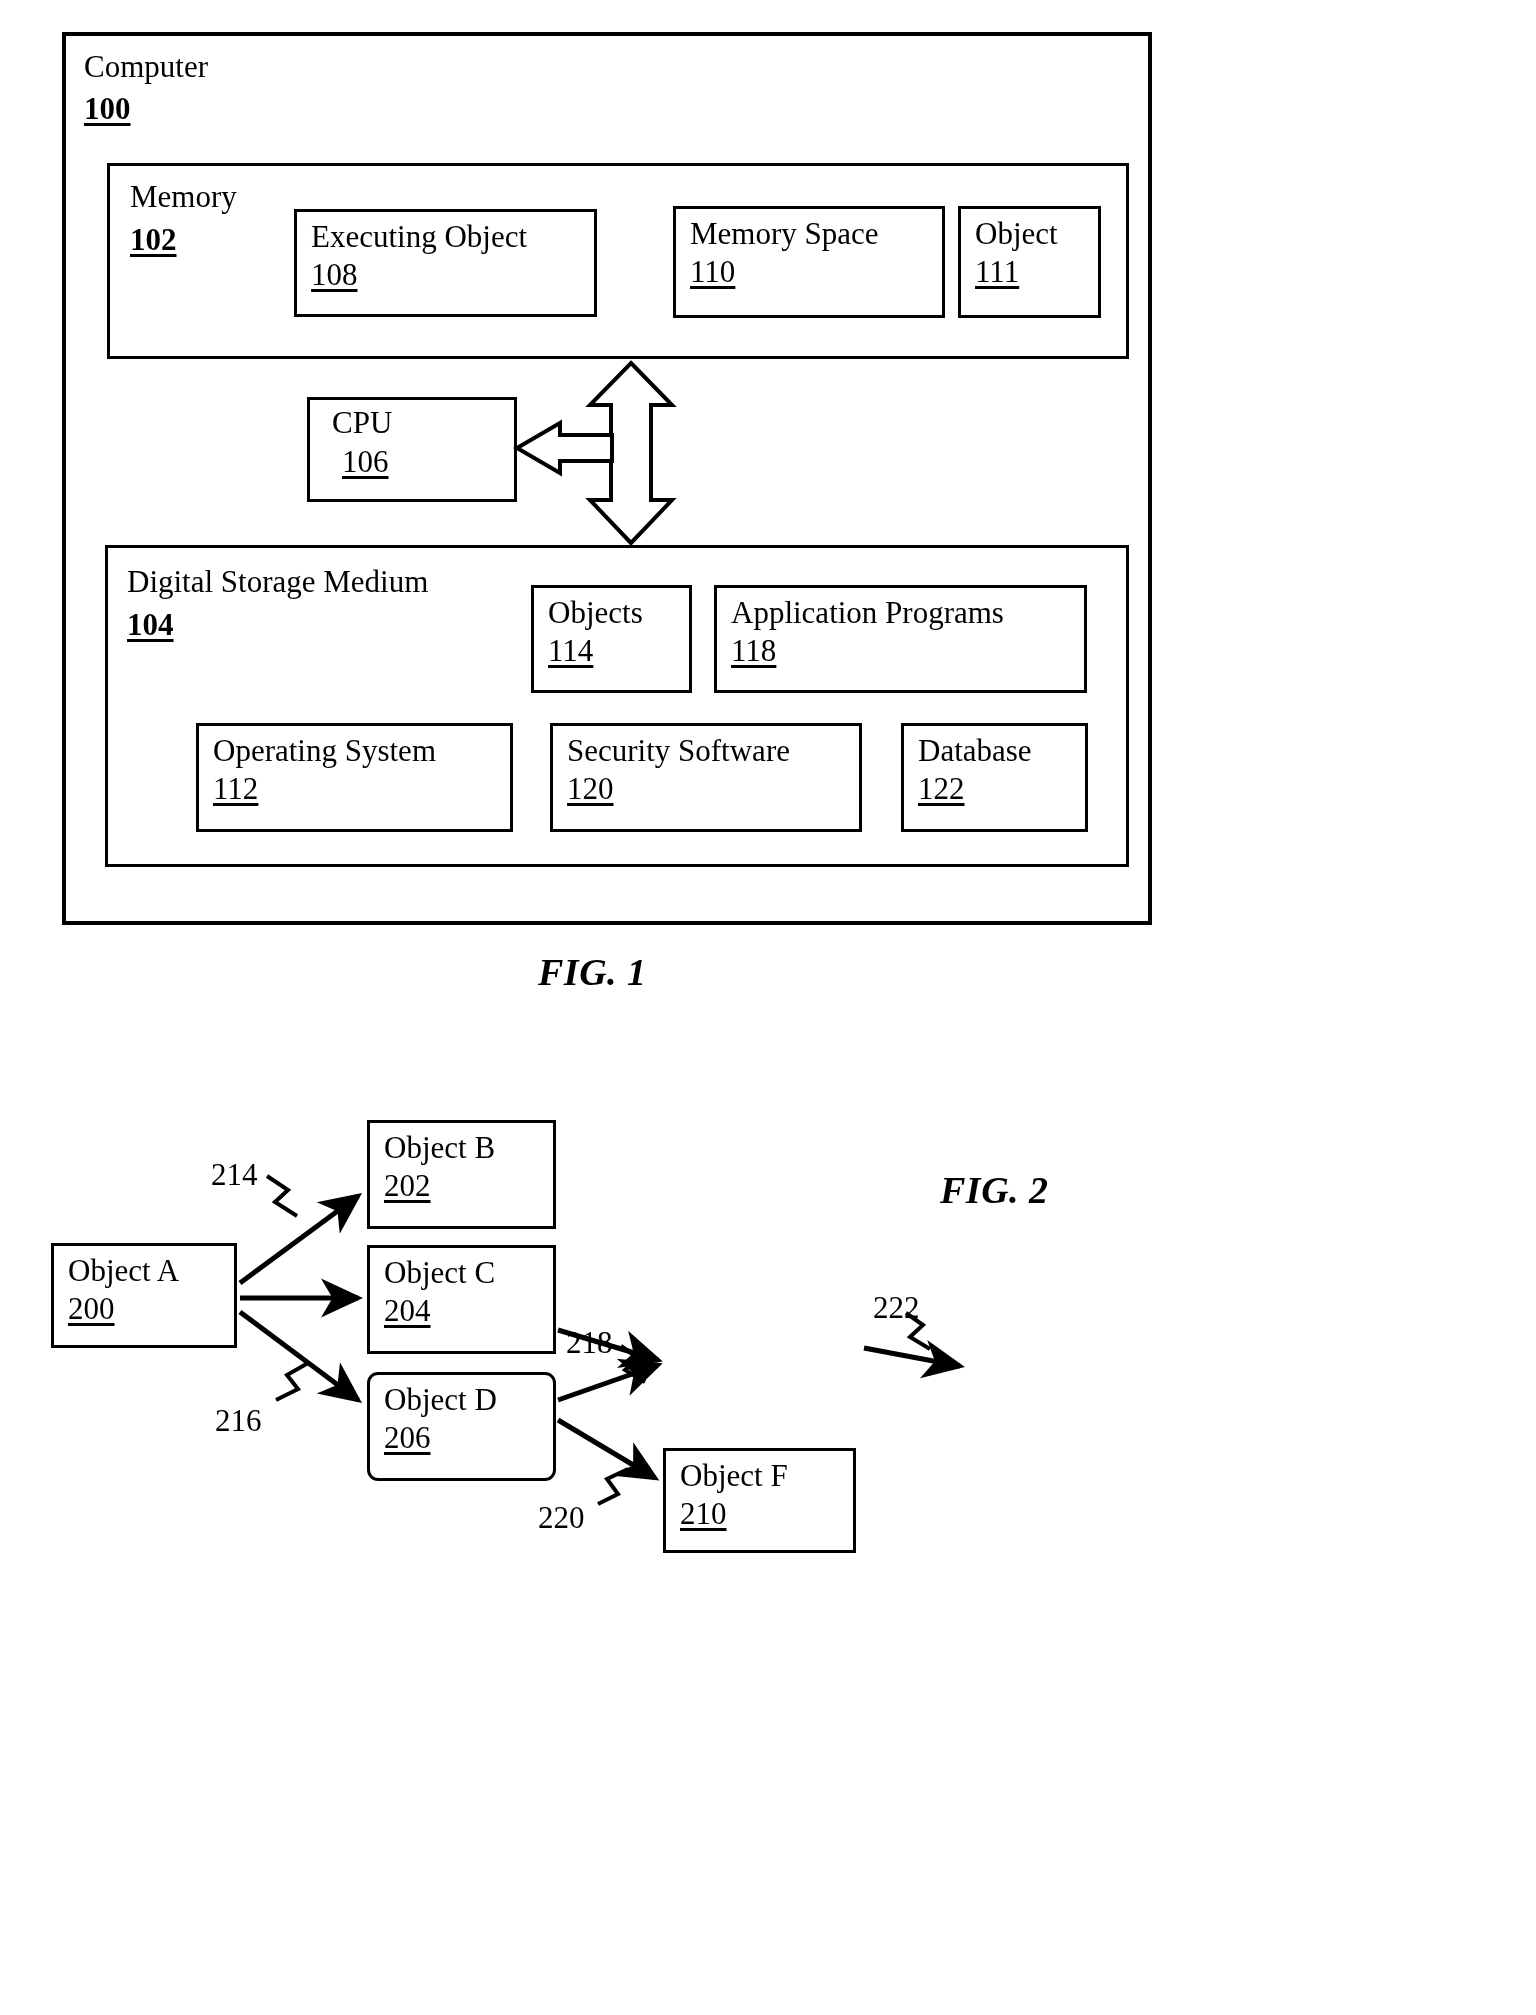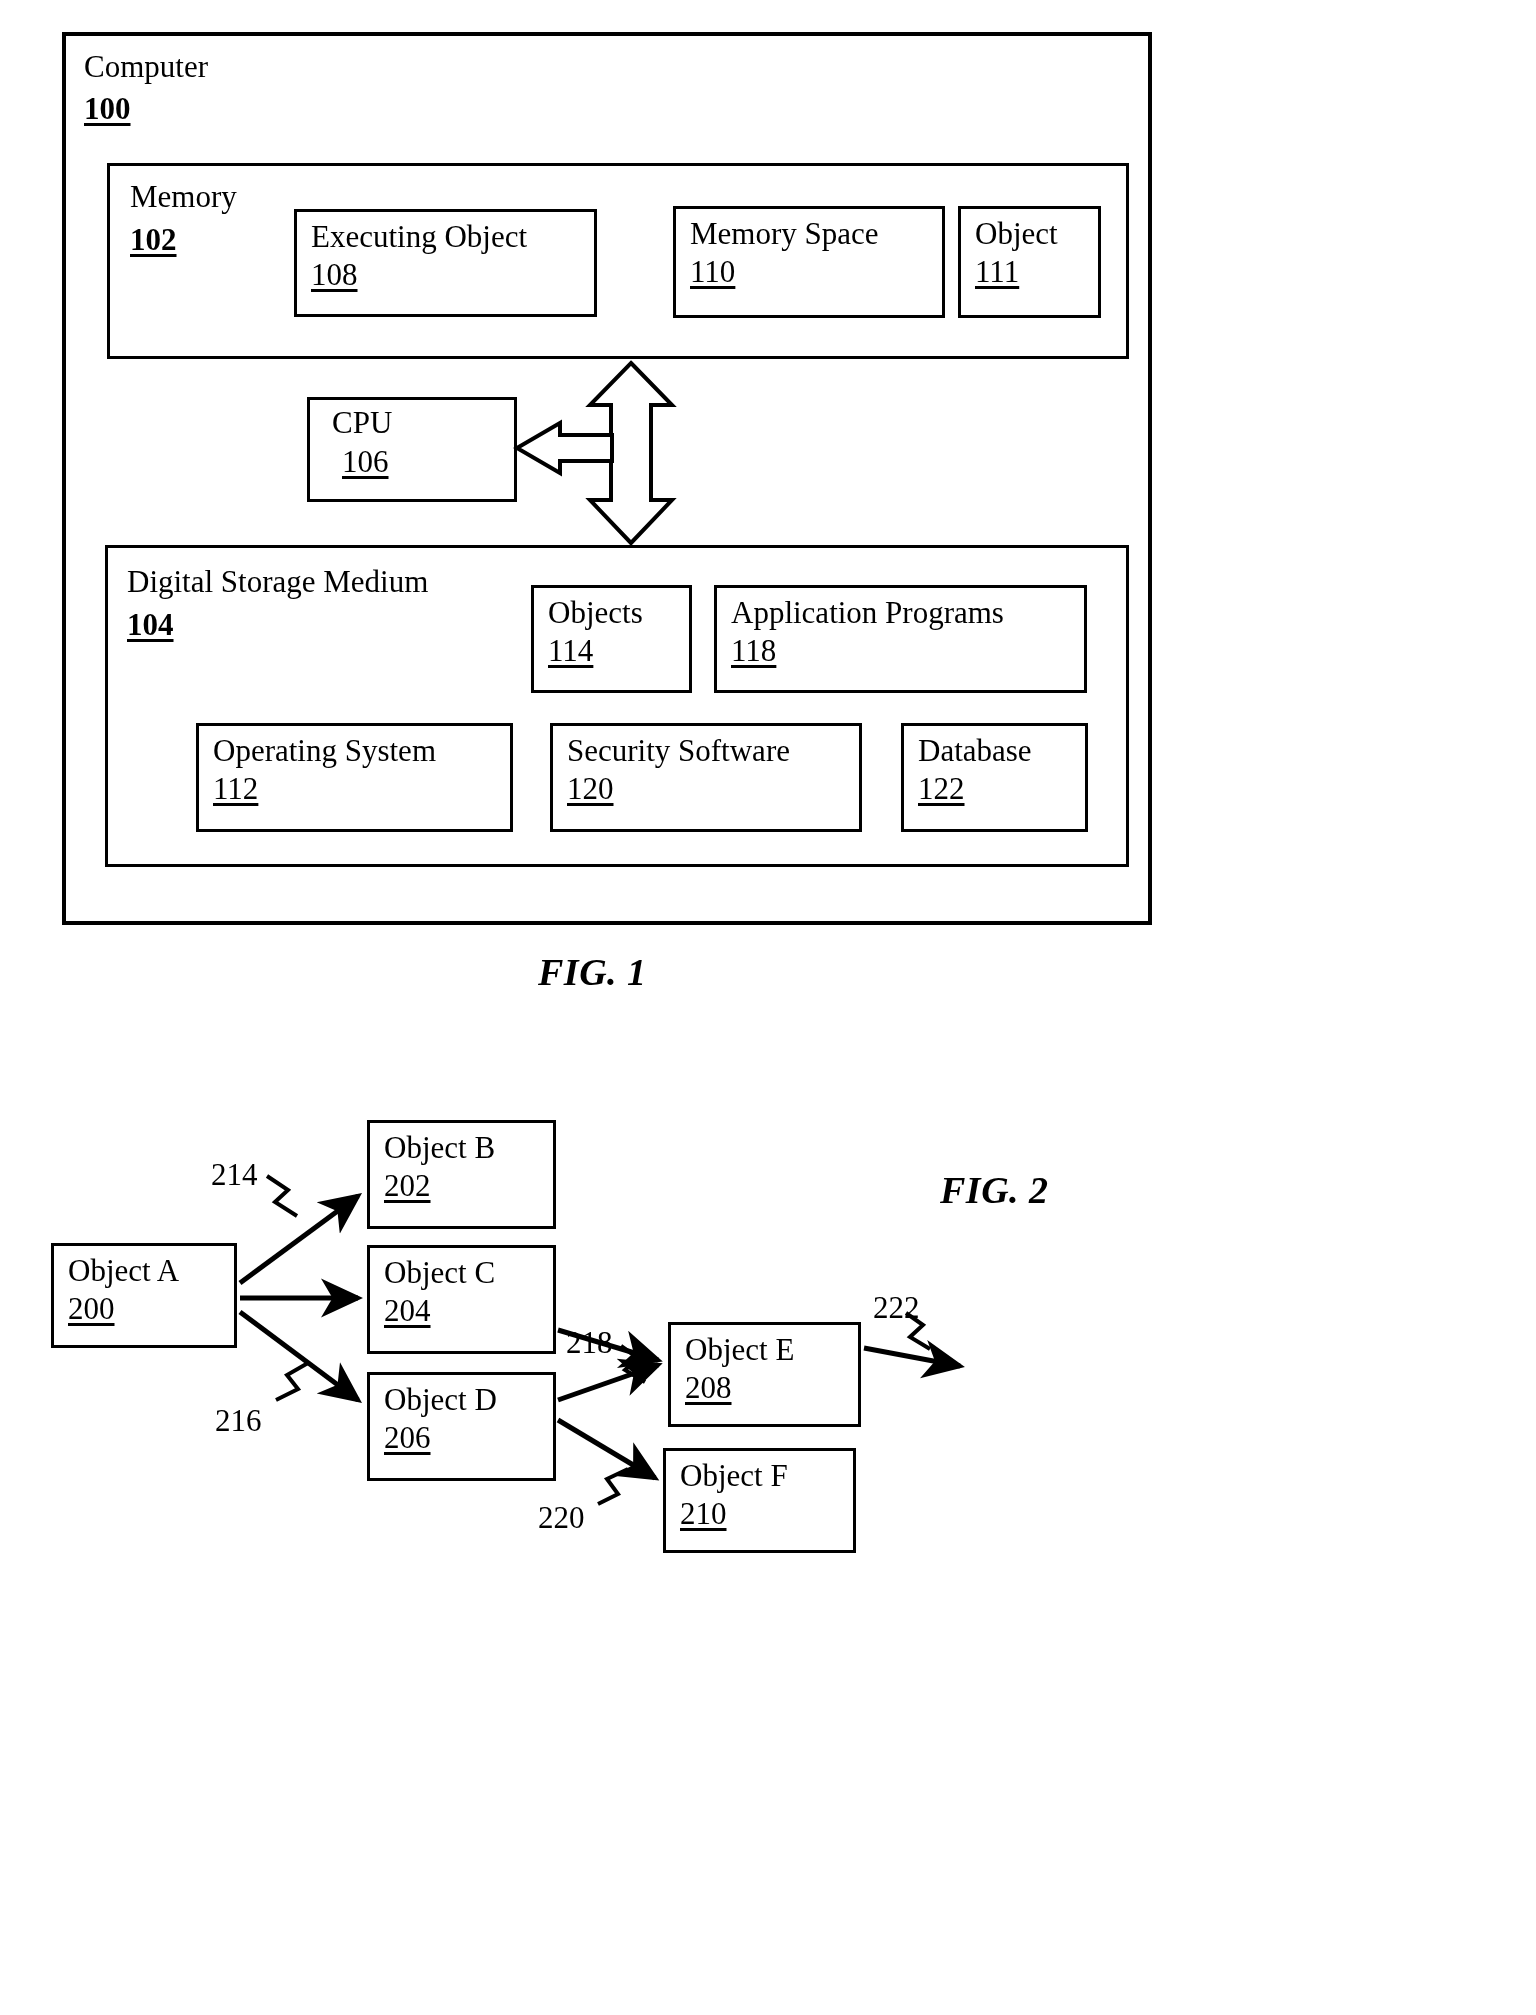--- a/index.html
+++ b/index.html
@@ -156,29 +156,25 @@
   <div class="box" style="left:367px; top:1120px; width:189px; height:109px;">
     <span class="boxlbl">Object B</span>
     <span class="boxnum">202</span>
   </div>
 
   <div class="box" style="left:367px; top:1245px; width:189px; height:109px;">
     <span class="boxlbl">Object C</span>
     <span class="boxnum">204</span>
   </div>
 
-  <div class="box" style="left:367px; top:1372px; width:189px; height:109px;">
+  <div class="box" style="left:367px; top:1372px; width:189px; height:109px;border-radius:11px;">
     <span class="boxlbl">Object D</span>
     <span class="boxnum">206</span>
   </div>
 
-  <div class="box" style="left:668px; top:1322px; width:193px; height:105px;">
-    <span class="boxlbl">Object E</span>
-    <span class="boxnum">208</span>
-  </div>
 
   <div class="box" style="left:663px; top:1448px; width:193px; height:105px;">
     <span class="boxlbl">Object F</span>
     <span class="boxnum">210</span>
   </div>
 
 
   <div class="refnum" style="left:211px; top:1157px;">214</div>
   <div class="refnum" style="left:215px; top:1403px;">216</div>
   <div class="refnum" style="left:566px; top:1325px;">218</div>

